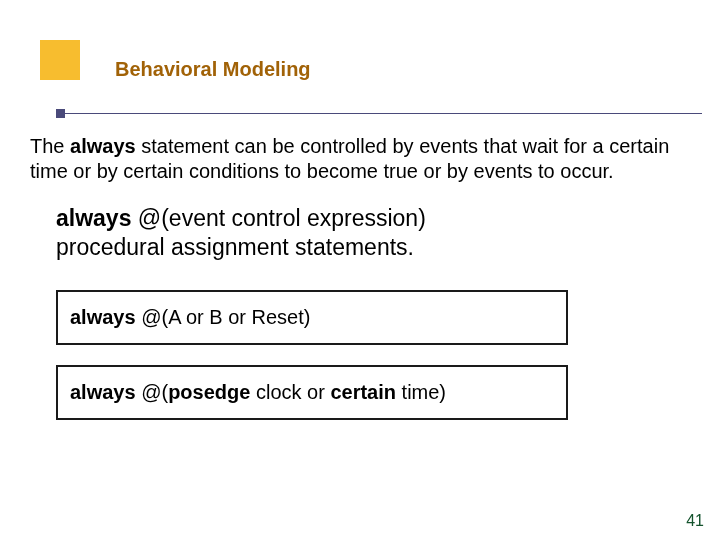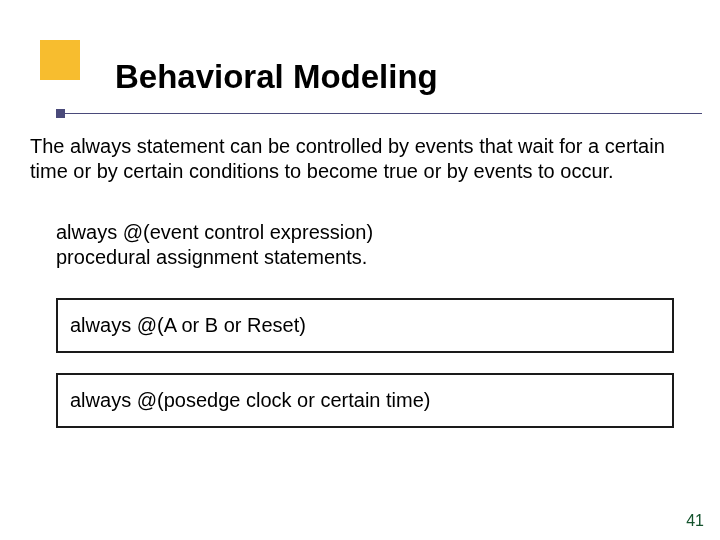--- a/index.html
+++ b/index.html
@@ -1,30 +1,30 @@
 <!DOCTYPE html>
 <html><head>
 <meta charset="utf-8">
 <style>
   * { margin: 0; padding: 0; box-sizing: border-box; }
   html, body { width: 720px; height: 540px; font-family: Verdana, Geneva, sans-serif; background: #fff; color: #000; }
   .slide { position: relative; width: 720px; height: 540px; padding: 40px 30px 20px 30px; }
   .header { position: relative; height: 90px; }
   .accent-box { position: absolute; left: 10px; top: 0; width: 40px; height: 40px; background: #f7bd2f; z-index: 1; }
-  .title { position: absolute; left: 85px; top: 18px; font-size: 33px; font-weight: bold; color: #000000; z-index: 2; }
+  .title { position: absolute; left: 85px; top: 18px; font-size: 20px; font-weight: bold; color: #a16207; z-index: 2; }
   .bullet { position: absolute; left: 26px; top: 69px; width: 9px; height: 9px; background: #4a4a7a; z-index: 2; }
   .rule { position: absolute; left: 32px; top: 73px; width: 640px; height: 1px; background: #4a4a7a; z-index: 1; }
   .body { position: relative; }
   .paragraph { font-size: 20px; line-height: 1.25; margin-top: 4px; margin-left: 0; max-width: 640px; }
-  .syntax { font-size: 20px; line-height: 1.25; margin-top: 36px; margin-left: 26px; max-width: 610px; }
-  .example-box { border: 2px solid #1a1a1a; font-size: 20px; padding: 14px 12px; margin-left: 26px; width: 618px; }
+  .syntax { font-size: 23px; line-height: 1.25; margin-top: 20px; margin-left: 26px; max-width: 610px; }
+  .example-box { border: 2px solid #1a1a1a; font-size: 20px; padding: 14px 12px; margin-left: 26px; width: 512px; }
   .gap-sm { height: 28px; }
   .gap-xs { height: 20px; }
   .page-num { position: absolute; right: 16px; bottom: 10px; font-size: 16px; color: #14532d; }
-  .b { font-weight: normal; }
+  .b { font-weight: bold; }
 </style>
 </head>
 <body>
 
 <div class="slide">
 
   <div class="header">
     <div class="accent-box"></div>
     <div class="title">Behavioral Modeling</div>
     <div class="bullet"></div>

